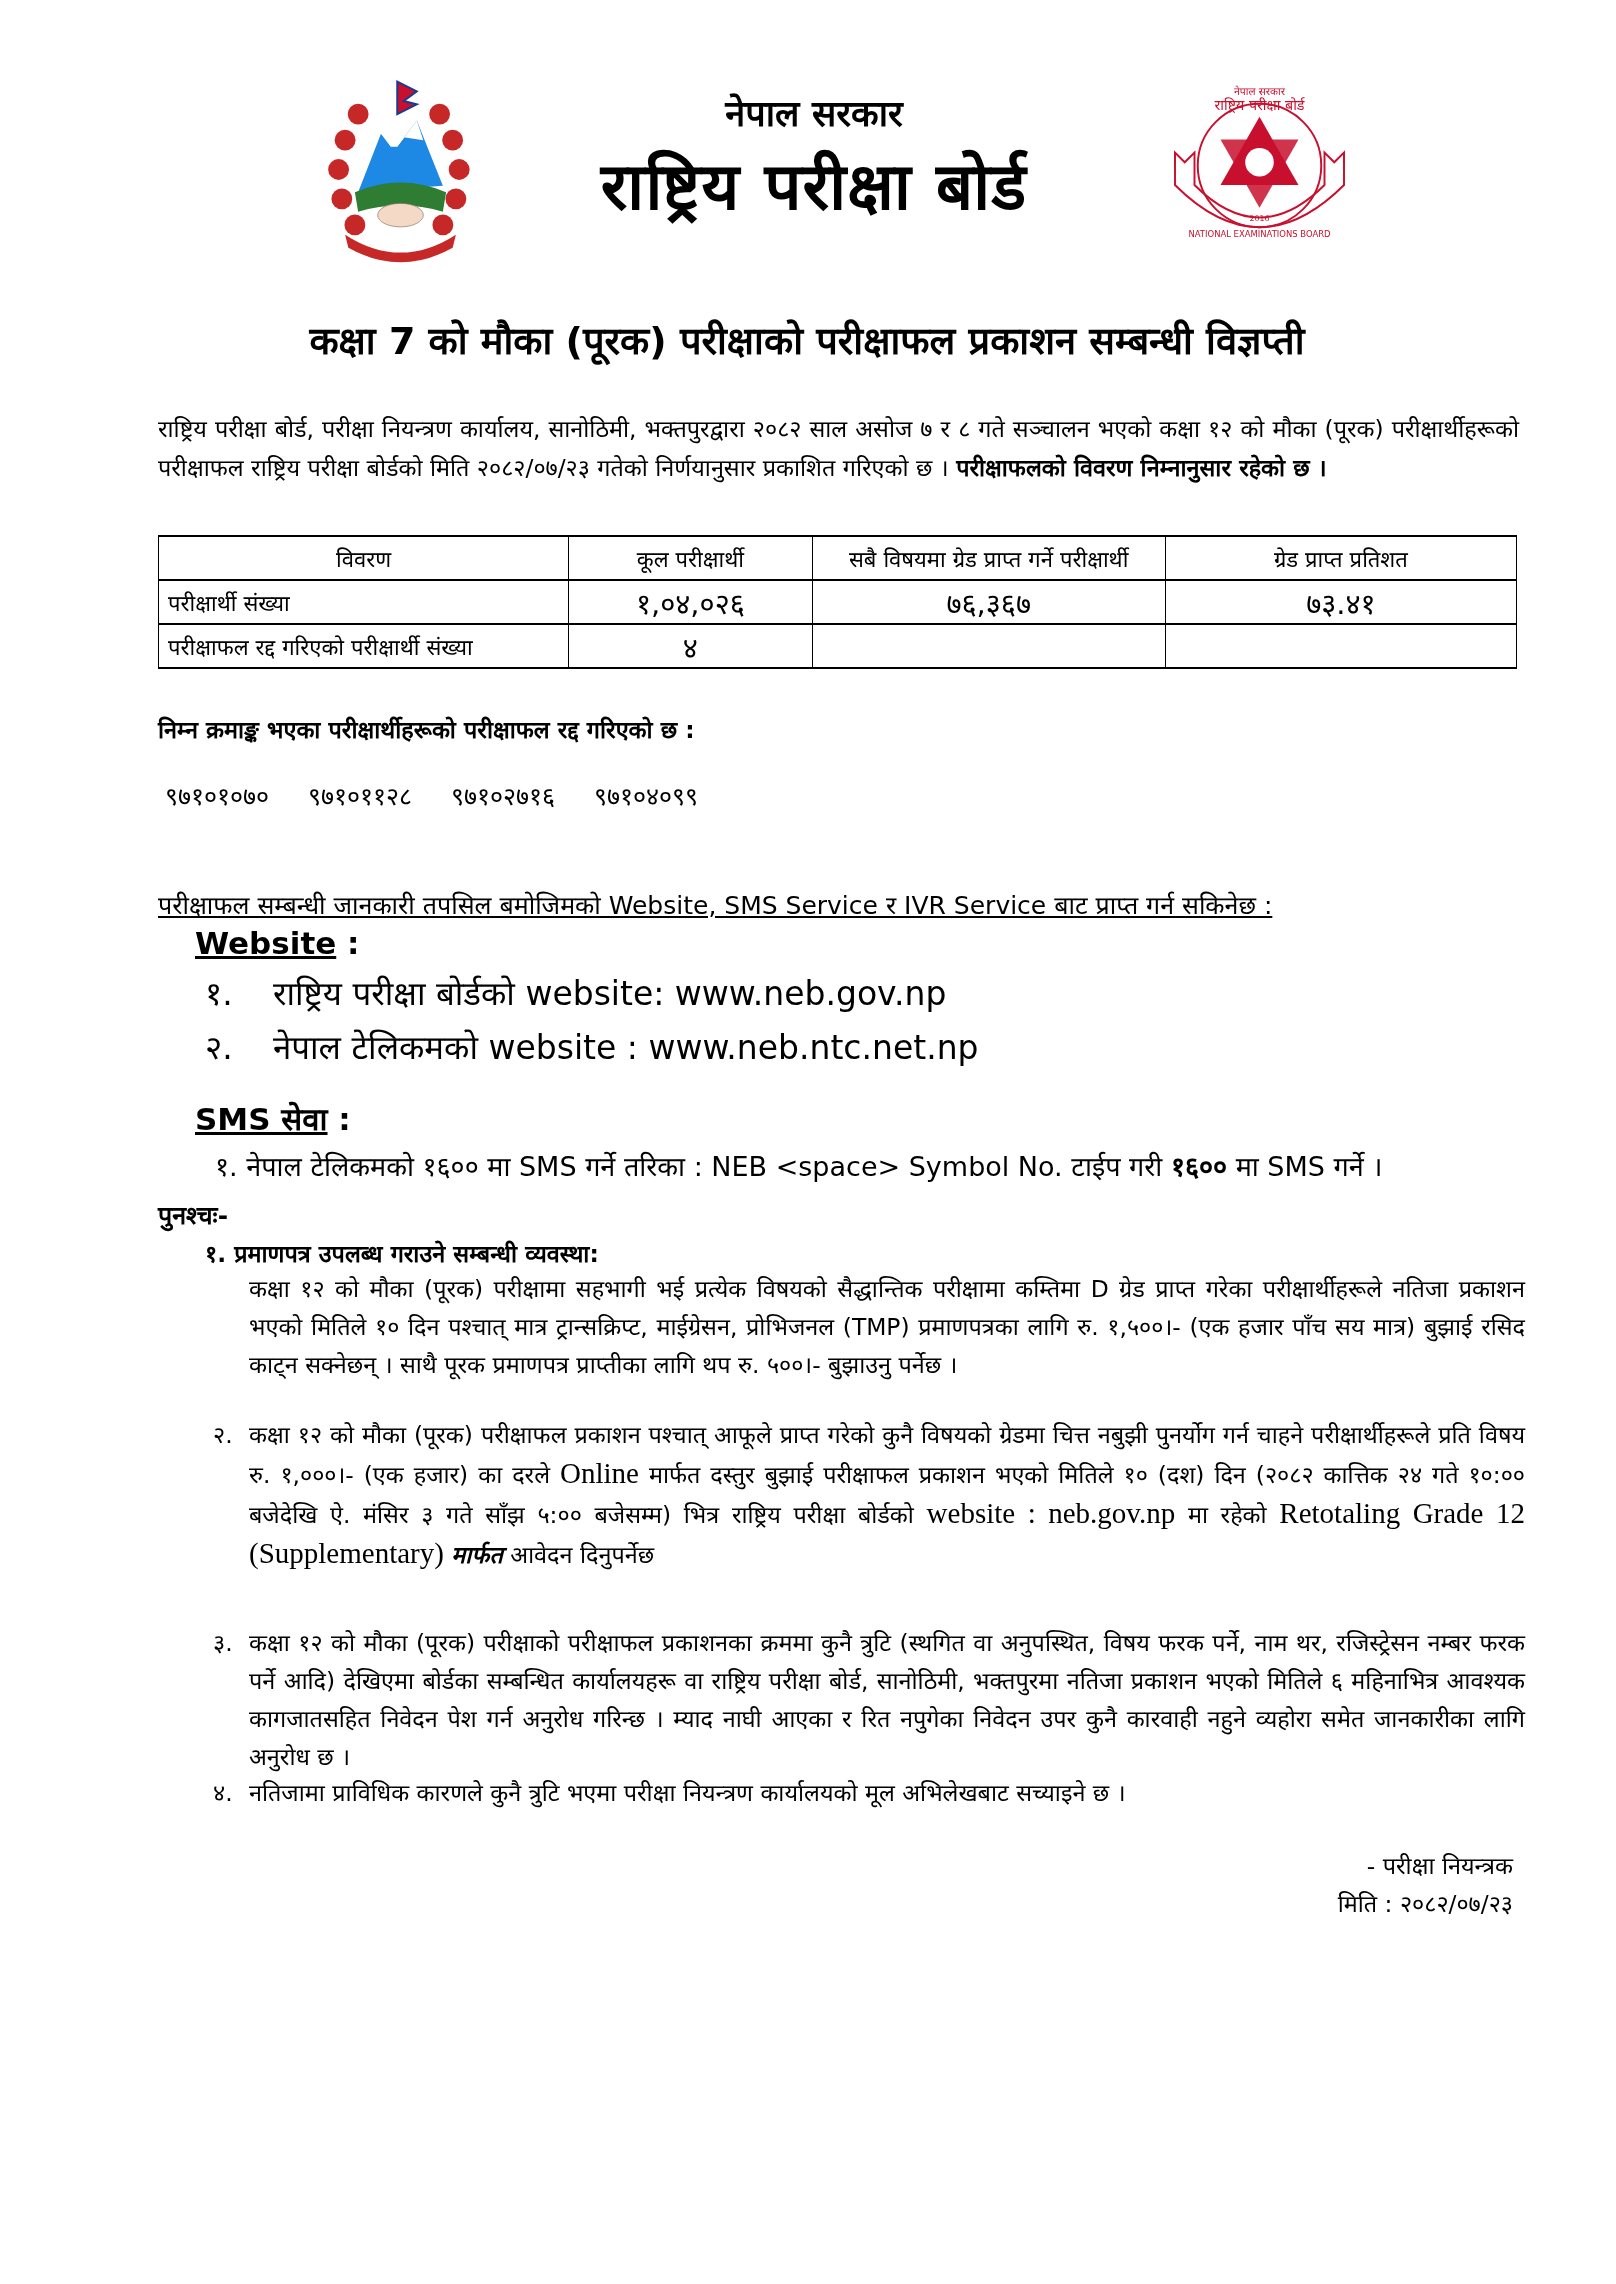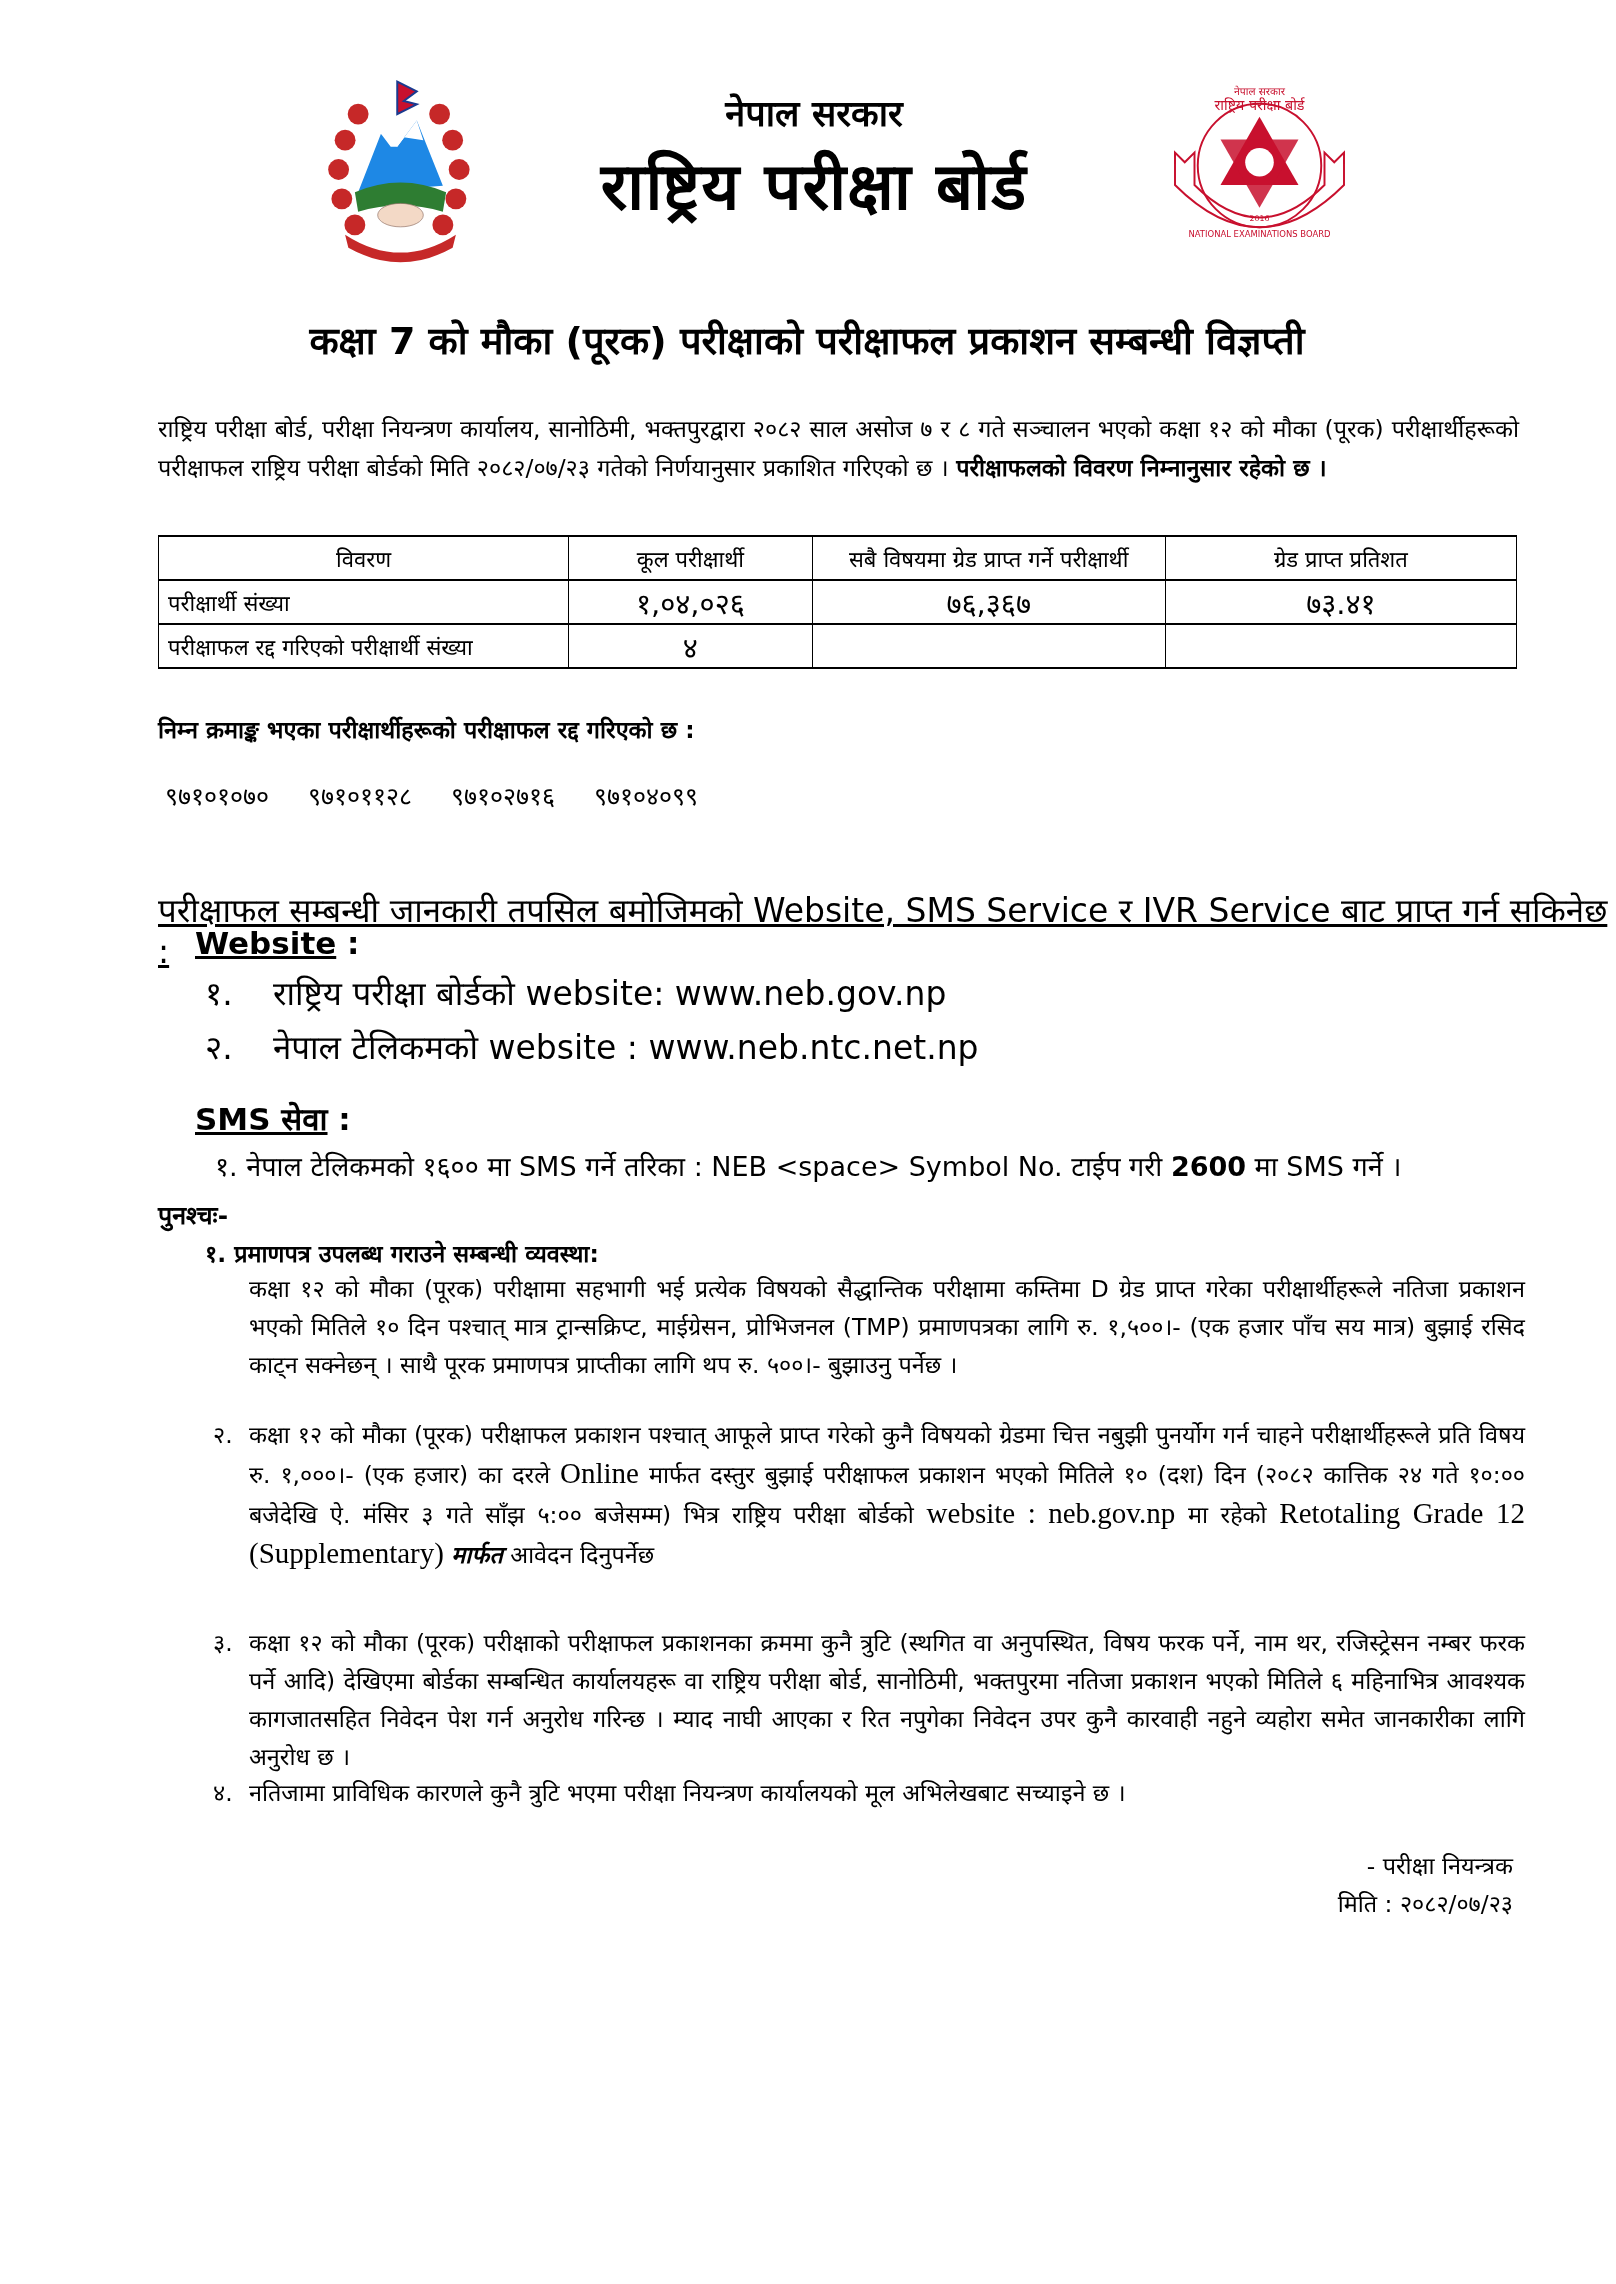--- a/index.html
+++ b/index.html
@@ -26,21 +26,21 @@
   table.results td, table.results th { border: 1.3px solid #000; height: 42px; padding: 0 9px; font-weight: normal; }
   table.results th { text-align: center; }
   table.results td.num { text-align: center; font-size: 29px; }
   table.results tr { border-top: 2.6px solid #000; }
   table.results tr:last-child { border-bottom: 2.6px solid #000; padding-left: 31px; }
   .c1 { width: 417px; } .c2 { width: 234px; } .c3 { width: 355px; } .c4 { width: 354px; }
 
   .cancel-head { position: absolute; left: 158px; top: 713px; font-size: 23.4px; font-weight: bold; }
   .cancel-list { position: absolute; left: 165px; top: 778px; font-size: 25px; display: flex; gap: 39px; }
 
-  .info-head { position: absolute; left: 158px; top: 887px; font-size: 33px; text-decoration: underline; }
+  .info-head { position: absolute; left: 158px; top: 887px; font-size: 25px; text-decoration: underline; }
   .sec-head { position: absolute; left: 195px; font-size: 31px; font-weight: bold; }
   .sec-head .u { text-decoration: underline; text-decoration-thickness: 2.6px; }
   .web-head { top: 925px; }
   .sms-head { top: 1097px; }
   .list-row { position: absolute; left: 205px; font-size: 33px; display: flex; }
   .list-row .n { width: 68px; }
   .w1 { top: 970px; } .w2 { top: 1024px; }
   .sms-1 { position: absolute; left: 215px; top: 1147px; font-size: 27px; white-space: nowrap; }
   .sms-1 .b { font-weight: bold; }
   .ps-head { position: absolute; left: 158px; top: 1197px; font-size: 25px; font-weight: bold; }
@@ -149,21 +149,21 @@
   </div>
   <div class="list-row w2">
     <span class="n">२.</span>
     <span>नेपाल टेलिकमको website : www.neb.ntc.net.np</span>
   </div>
 
   <div class="sec-head sms-head">
     <span class="u">SMS सेवा</span><span> :</span>
   </div>
   <div class="sms-1">
-    <span>१. नेपाल टेलिकमको १६०० मा SMS गर्ने तरिका : NEB &lt;space&gt; Symbol No. टाईप गरी </span><span class="b">2600</span><span> मा SMS गर्ने ।</span>
+    <span>१. नेपाल टेलिकमको १६०० मा SMS गर्ने तरिका : NEB &lt;space&gt; Symbol No. टाईप गरी </span><span class="b">१६००</span><span> मा SMS गर्ने ।</span>
   </div>
 
   <div class="ps-head">पुनश्चः-</div>
   <div class="ps-1-head">१. प्रमाणपत्र उपलब्ध गराउने सम्बन्धी व्यवस्था:</div>
   <div class="item p1">कक्षा १२ को मौका (पूरक) परीक्षामा सहभागी भई प्रत्येक विषयको सैद्धान्तिक परीक्षामा कम्तिमा D ग्रेड प्राप्त गरेका परीक्षार्थीहरूले नतिजा प्रकाशन भएको मितिले १० दिन पश्चात् मात्र ट्रान्सक्रिप्ट, माईग्रेसन, प्रोभिजनल (TMP) प्रमाणपत्रका लागि रु. १,५००।- (एक हजार पाँच सय मात्र) बुझाई रसिद काट्न सक्नेछन् । साथै पूरक प्रमाणपत्र प्राप्तीका लागि थप रु. ५००।- बुझाउनु पर्नेछ ।</div>
 
   <div class="item p2">
     <span class="n">२.</span>
     <span>कक्षा १२ को मौका (पूरक) परीक्षाफल प्रकाशन पश्चात् आफूले प्राप्त गरेको कुनै विषयको ग्रेडमा चित्त नबुझी पुनर्योग गर्न चाहने परीक्षार्थीहरूले प्रति विषय रु. १,०००।- (एक हजार) का दरले </span><span class="roman">Online</span><span> मार्फत दस्तुर बुझाई परीक्षाफल प्रकाशन भएको मितिले १० (दश) दिन (२०८२ कात्तिक २४ गते  १०:०० बजेदेखि ऐ. मंसिर ३ गते साँझ ५:०० बजेसम्म) भित्र राष्ट्रिय परीक्षा बोर्डको  </span><span class="roman">website : neb.gov.np</span><span> मा रहेको </span><span class="roman">Retotaling Grade 12 (Supplementary)</span>
     <span class="ital">मार्फत</span><span> आवेदन दिनुपर्नेछ</span>

